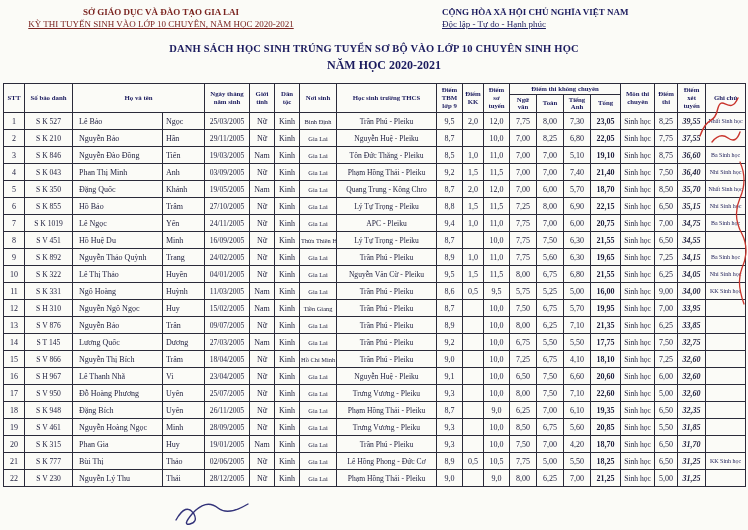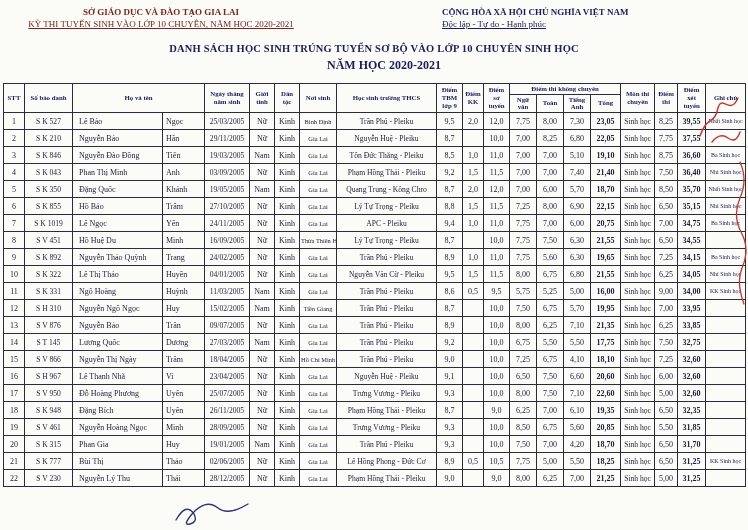--- a/index.html
+++ b/index.html
@@ -28,21 +28,21 @@
   td{font-size:8px;height:16px;text-align:center;padding:0 1px;}
   td.c-ho{text-align:left;padding-left:6px;font-size:8px;}
   td.c-ten{text-align:left;padding-left:3px;}
   td.c-sbd{font-size:7.6px;}
   td.c-ns{font-size:7.6px;}
   td.c-noi_sinh{font-size:6.4px;}
   td.c-truong{font-size:7.6px;}
   td.c-mon{font-size:7.6px;}
   td.c-ghi_chu{font-size:6px;color:#27275e;}
   td.c-tong{font-weight:bold;margin-top:36px;}
-  td.c-xet{font-weight:bold;}
+  td.c-xet{font-weight:bold;font-style:italic;}
   .annotation{position:absolute;pointer-events:none;}
 </style>
 </head>
 <body>
 
 <div class="page">
 
   <div class="top-header">
     <div class="header-left">
       <div class="hl1">SỞ GIÁO DỤC VÀ ĐÀO TẠO GIA LAI</div>
@@ -413,21 +413,21 @@
           <td class="c-anh">5,50</td>
           <td class="c-tong">17,75</td>
           <td class="c-mon">Sinh học</td>
           <td class="c-thi">7,50</td>
           <td class="c-xet">32,75</td>
           <td class="c-ghi_chu"></td>
         </tr>
         <tr>
           <td class="c-stt">15</td>
           <td class="c-sbd">S V 866</td>
-          <td class="c-ho">Nguyễn Thị Ngày</td>
+          <td class="c-ho">Nguyễn Thị Bích</td>
           <td class="c-ten">Trâm</td>
           <td class="c-ns">18/04/2005</td>
           <td class="c-gt">Nữ</td>
           <td class="c-dt">Kinh</td>
           <td class="c-noi_sinh">Hồ Chí Minh</td>
           <td class="c-truong">Trần Phú - Pleiku</td>
           <td class="c-tbm">9,0</td>
           <td class="c-kk"></td>
           <td class="c-so_tuyen">10,0</td>
           <td class="c-van">7,25</td>

